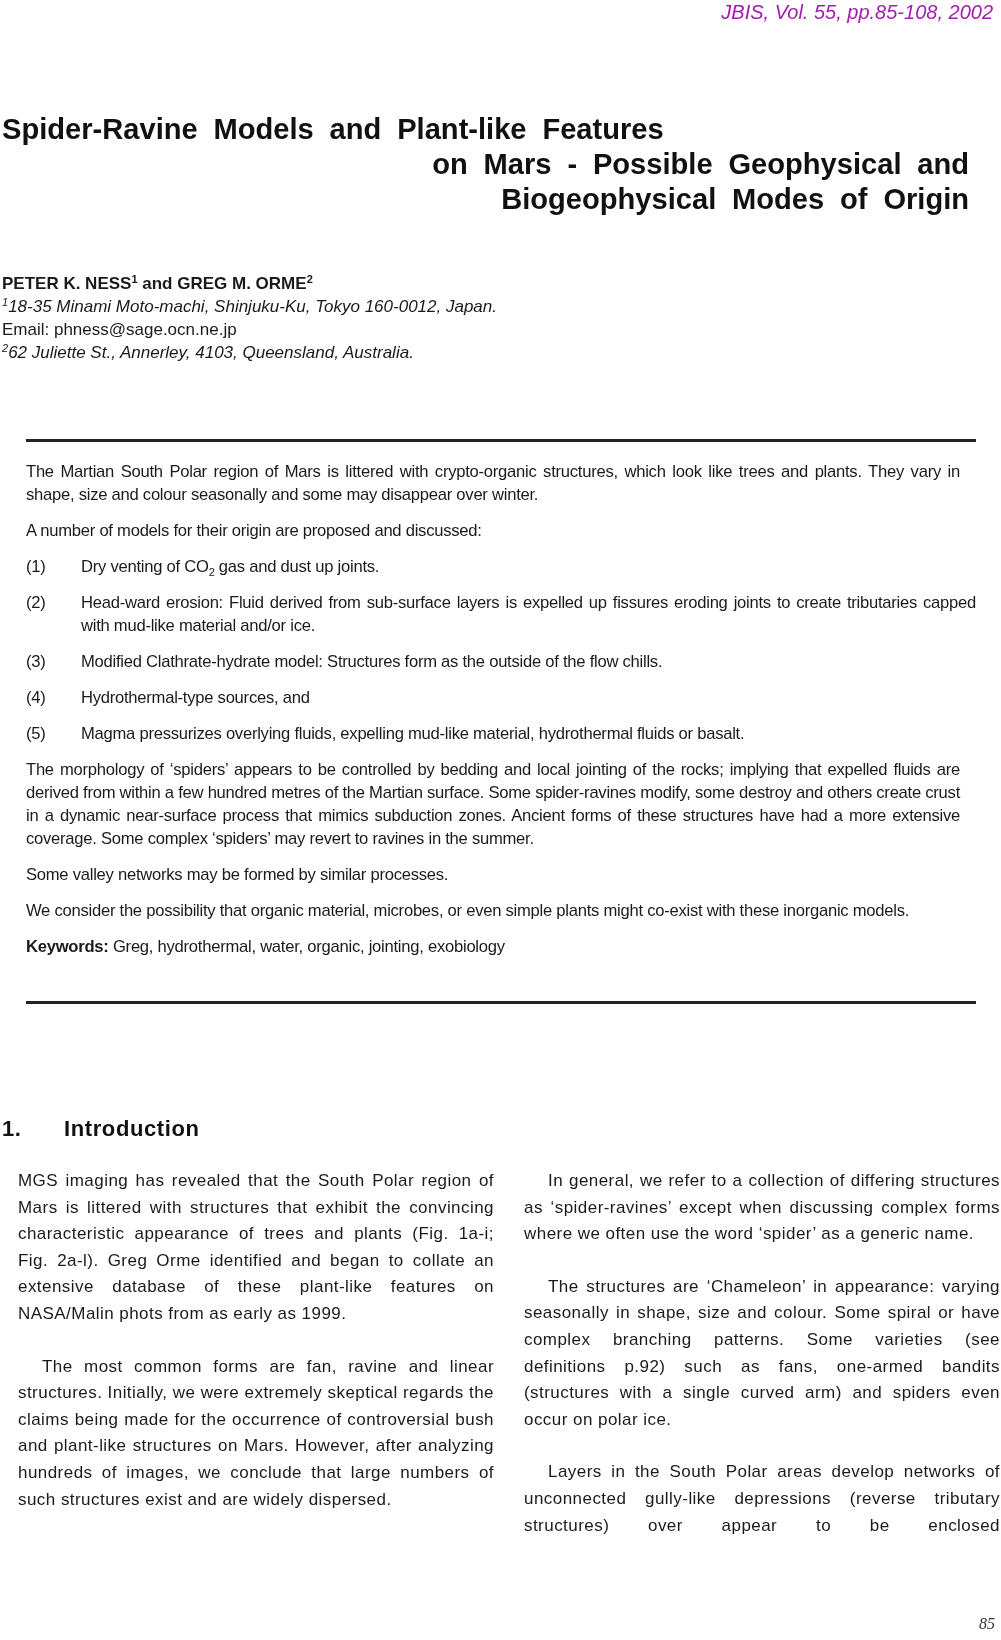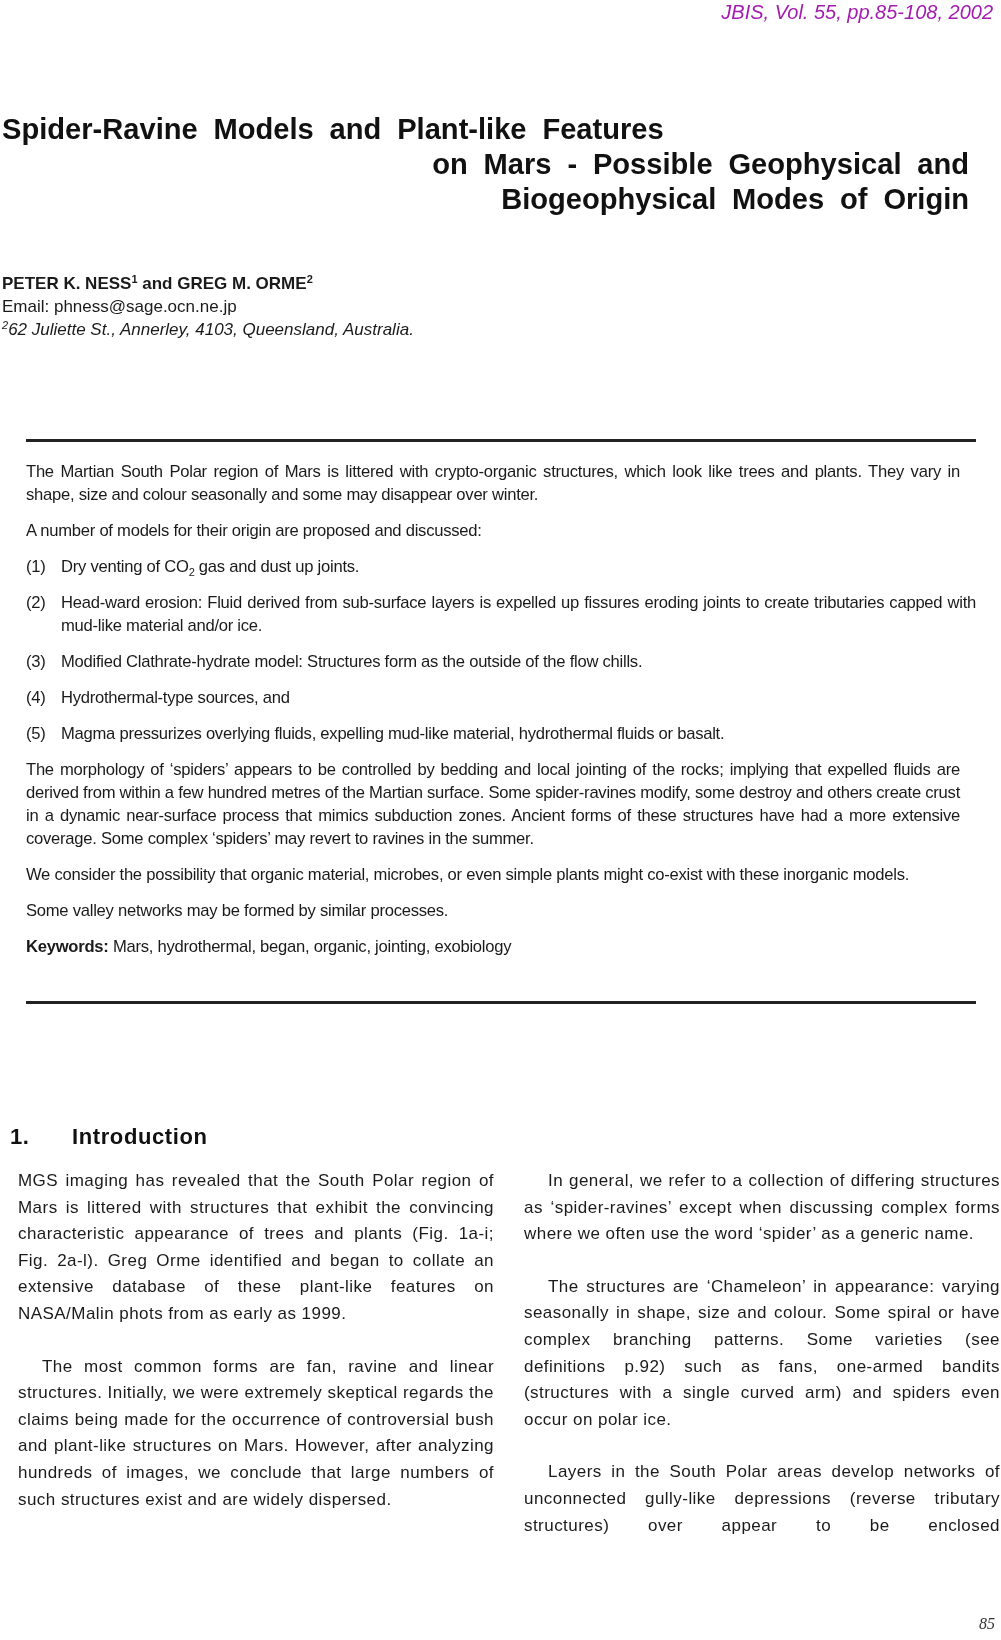--- a/index.html
+++ b/index.html
@@ -10,21 +10,21 @@
   .title .l2, .title .l3 { display: block; text-align: right; word-spacing: 8px; }
   .authors { position: absolute; left: 2px; top: 272px; font-size: 17px; line-height: 23px; color: #1a1a1a; }
   .authors .names { font-weight: bold; }
   .authors .aff { font-style: italic; }
   .authors sup { font-size: 11px; vertical-align: 6px; line-height: 0; }
   .rule { position: absolute; left: 26px; width: 950px; height: 3px; background: #222; }
   .abstract { position: absolute; left: 26px; top: 460px; width: 950px; font-family: "Liberation Sans", sans-serif; font-size: 16.6px; line-height: 23px; color: #1a1a1a; letter-spacing: -0.25px; }
   .abstract p { margin: 0 16px 13px 0; text-align: justify; }
   .abstract .item { display: flex; margin: 0 0 13px 0; }
   .abstract .item .num { width: 35px; flex: none; }
-  .abstract .item .txt { flex: 1; text-align: justify; }
+  .abstract .item .txt { flex: 1; text-align: justify; margin-left: 20px; }
   .abstract sub { font-size: 11px; vertical-align: -4px; line-height: 0; }
   .abstract .kw-label { font-weight: bold; }
   .section-heading { position: absolute; left: 2px; top: 1116px; font-weight: bold; font-size: 22px; letter-spacing: 0.6px; color: #111; }
   .section-heading .num { display: inline-block; width: 62px; }
   .col { position: absolute; top: 1168px; width: 476px; font-size: 17px; line-height: 26.6px; color: #1a1a1a; letter-spacing: 0.45px; }
   .col p { margin: 0 0 26px 0; text-align: justify; text-align-last: left; }
   .col p.indent { text-indent: 24px; }
   .col-left { left: 18px; }
   .col-right { left: 524px; }
   .page-number { position: absolute; right: 6px; top: 1615px; font-family: "Liberation Serif", serif; font-style: italic; font-size: 16px; color: #333; }
@@ -37,20 +37,21 @@
 <h1 class="title" style="margin:0;">
   <span class="l1">Spider-Ravine Models and Plant-like Features</span>
   <span class="l2">on Mars - Possible Geophysical and</span>
   <span class="l3">Biogeophysical Modes of Origin</span>
 </h1>
 
 <div class="authors">
   <div class="names">
     <span>PETER K. NESS</span><sup>1</sup><span style="white-space:pre;"> and </span><span>GREG M. ORME</span><sup>2</sup>
   </div>
+  <div class="aff"><sup>1</sup><span>18-35 Minami Moto-machi, Shinjuku-Ku, Tokyo 160-0012, Japan.</span></div>
   <div>Email: phness@sage.ocn.ne.jp</div>
   <div class="aff"><sup>2</sup><span>62 Juliette St., Annerley, 4103, Queensland, Australia.</span></div>
 </div>
 
 <div class="rule" style="top:439px;"></div>
 
 <div class="abstract">
   <p>The Martian South Polar region of Mars is littered with crypto-organic structures, which look like trees and plants. They vary in shape, size and colour seasonally and some may disappear over winter.</p>
   <p>A number of models for their origin are proposed and discussed:</p>
   <div class="item">
@@ -67,28 +68,28 @@
   </div>
   <div class="item">
     <span class="num">(4)</span>
     <span class="txt">Hydrothermal-type sources, and</span>
   </div>
   <div class="item">
     <span class="num">(5)</span>
     <span class="txt">Magma pressurizes overlying fluids, expelling mud-like material, hydrothermal fluids or basalt.</span>
   </div>
   <p>The morphology of ‘spiders’ appears to be controlled by bedding and local jointing of the rocks; implying that expelled fluids are derived from within a few hundred metres of the Martian surface. Some spider-ravines modify, some destroy and others create crust in a dynamic near-surface process that mimics subduction zones. Ancient forms of these structures have had a more extensive coverage. Some complex ‘spiders’ may revert to ravines in the summer.</p>
+  <p>Some valley networks may be formed by similar processes.</p>
   <p>We consider the possibility that organic material, microbes, or even simple plants might co-exist with these inorganic models.</p>
-  <p>Some valley networks may be formed by similar processes.</p>
-  <p><span class="kw-label">Keywords:</span><span style="white-space:pre-wrap;"> Mars, hydrothermal, began, organic, jointing, exobiology</span></p>
+  <p><span class="kw-label">Keywords:</span><span style="white-space:pre-wrap;"> Greg, hydrothermal, water, organic, jointing, exobiology</span></p>
 </div>
 
 <div class="rule" style="top:1001px;"></div>
 
-<h2 class="section-heading" style="margin:8px;">
+<h2 class="section-heading" style="margin:0;">
   <span class="num">1.</span><span>Introduction</span>
 </h2>
 
 <div class="col col-left">
   <p>MGS imaging has revealed that the South Polar region of Mars is littered with structures that exhibit the convincing characteristic appearance of trees and plants (Fig. 1a-i; Fig. 2a-l). Greg Orme identified and began to collate an extensive database of these plant-like features on NASA/Malin phots from as early as 1999.</p>
   <p class="indent">The most common forms are fan, ravine and linear structures. Initially, we were extremely skeptical regards the claims being made for the occurrence of controversial bush and plant-like structures on Mars. However, after analyzing hundreds of images, we conclude that large numbers of such structures exist and are widely dispersed.</p>
 </div>
 
 <div class="col col-right">
   <p class="indent">In general, we refer to a collection of differing structures as ‘spider-ravines’ except when discussing complex forms where we often use the word ‘spider’ as a generic name.</p>

